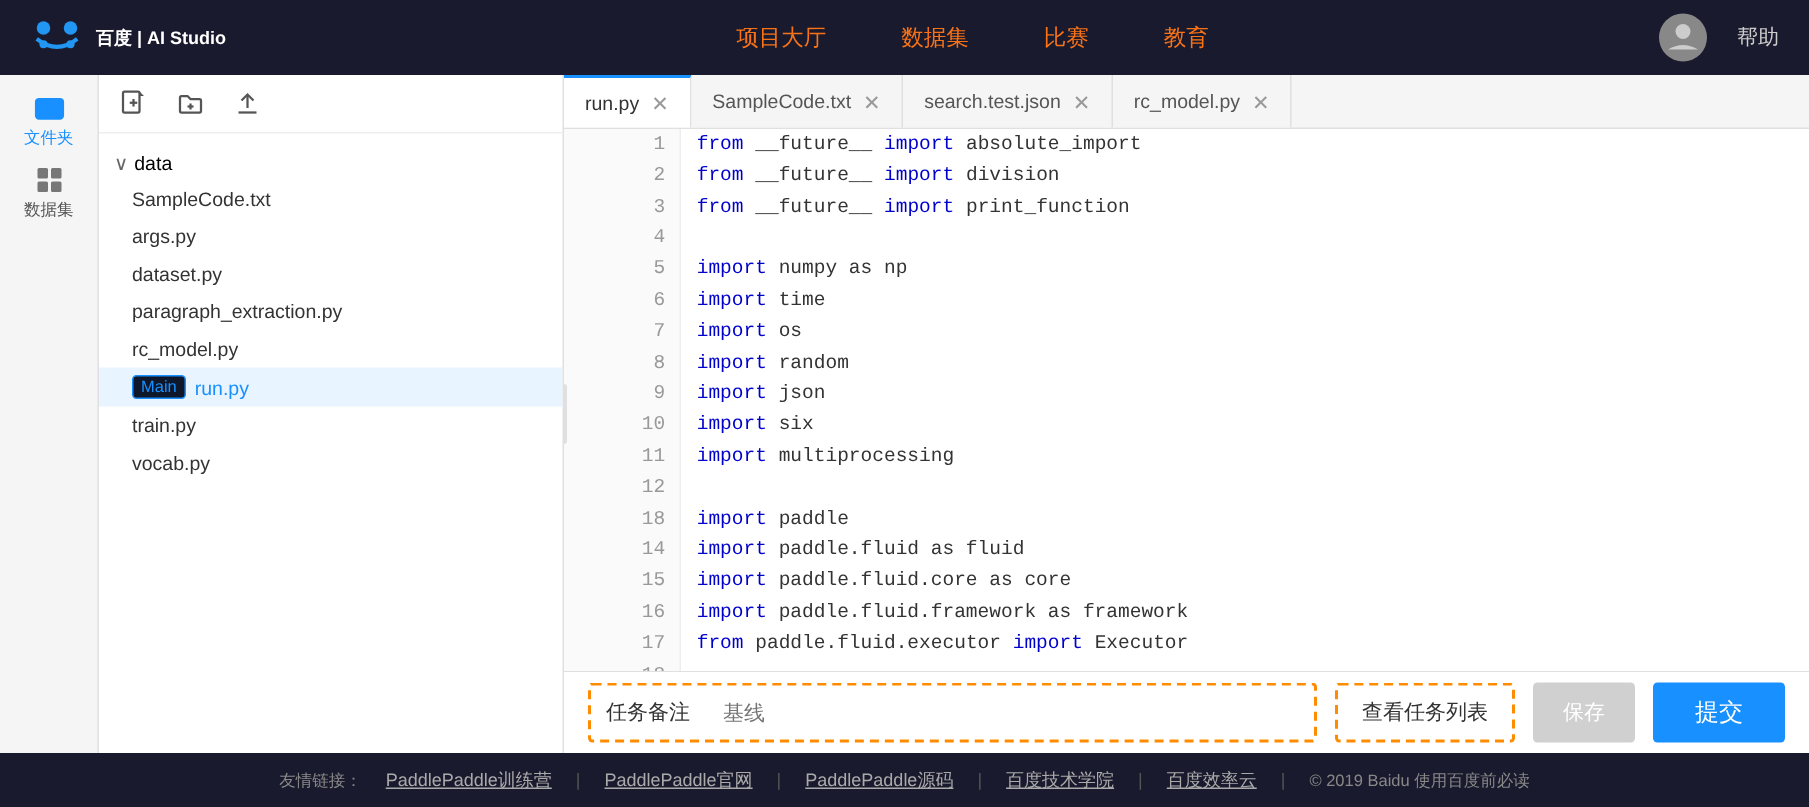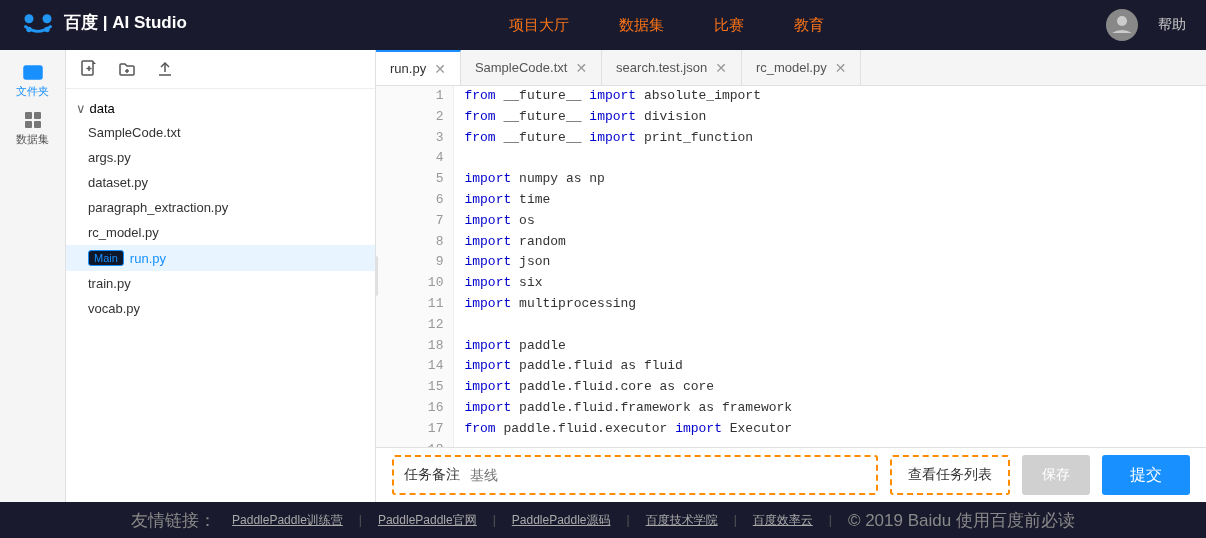--- a/index.html
+++ b/index.html
@@ -9,23 +9,23 @@
     .header {
       background: #1a1a2e;
       display: flex;
       align-items: center;
       height: 50px;
       padding: 0 20px;
       flex-shrink: 0;
     }
     .header-logo {
       display: flex;
-      align-items: flex-start;
+      align-items: center;
       color: #fff;
-      font-size: 17px;
+      font-size: 12px;
       font-weight: bold;
       margin-right: 40px;
       gap: 8px;
     }
     .baidu-logo {
       width: 36px;
       height: 28px;
     }
     .nav-items {
       display: flex;
@@ -261,20 +261,21 @@
       font-size: 14px;
       color: #333;
     }
     .baseline-input {
       flex: 1;
       height: 34px;
       border: none;
       outline: none;
       font-size: 14px;
       color: #333;
+      margin-left: 12px;
     }
     .task-input-box {
       display: flex;
       align-items: center;
       border: 2px dashed #ff8c00;
       border-radius: 3px;
       padding: 0 10px;
       flex: 1;
       height: 40px;
       gap: 10px;
@@ -321,21 +322,21 @@
       height: 36px;
       background: #1a1a2e;
       display: flex;
       align-items: center;
       justify-content: center;
       gap: 16px;
       flex-shrink: 0;
     }
     .footer-text {
       color: #888;
-      font-size: 17px;
+      font-size: 11px;
     }
     .footer-link {
       color: #aaa;
       font-size: 12px;
       cursor: pointer;
       text-decoration: underline;
     }
     .footer-divider {
       color: #555;
       font-size: 12px;

